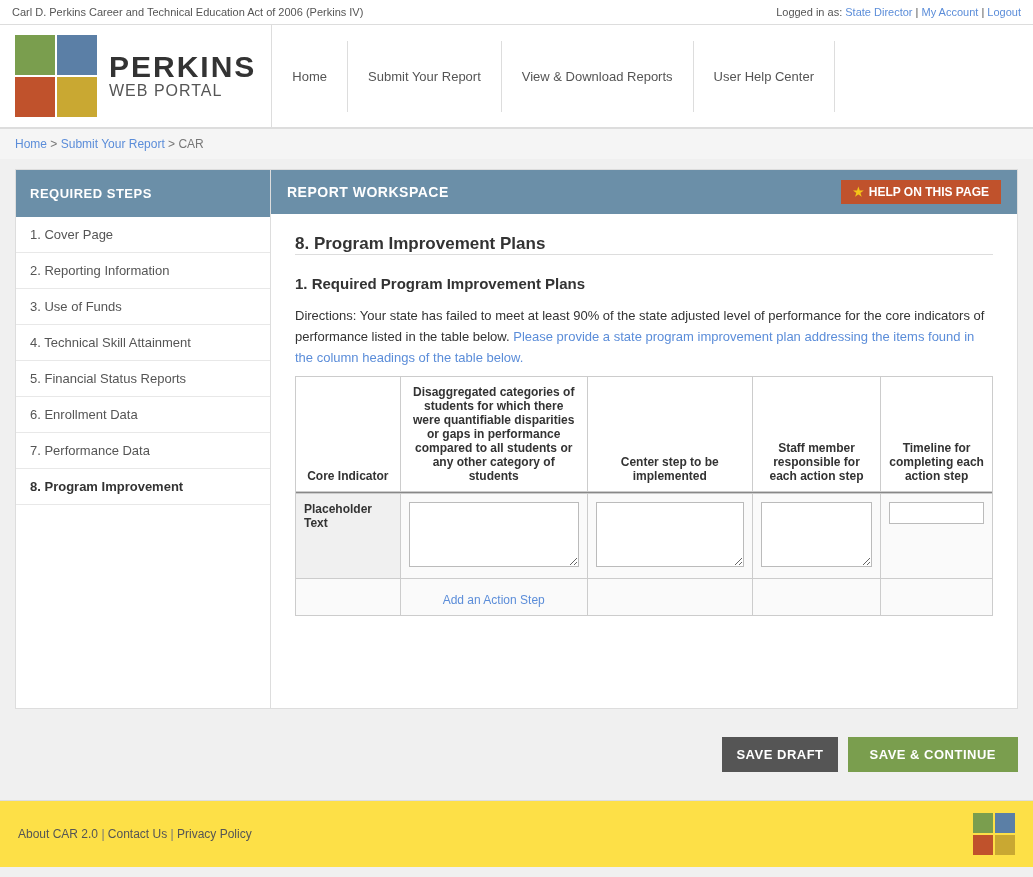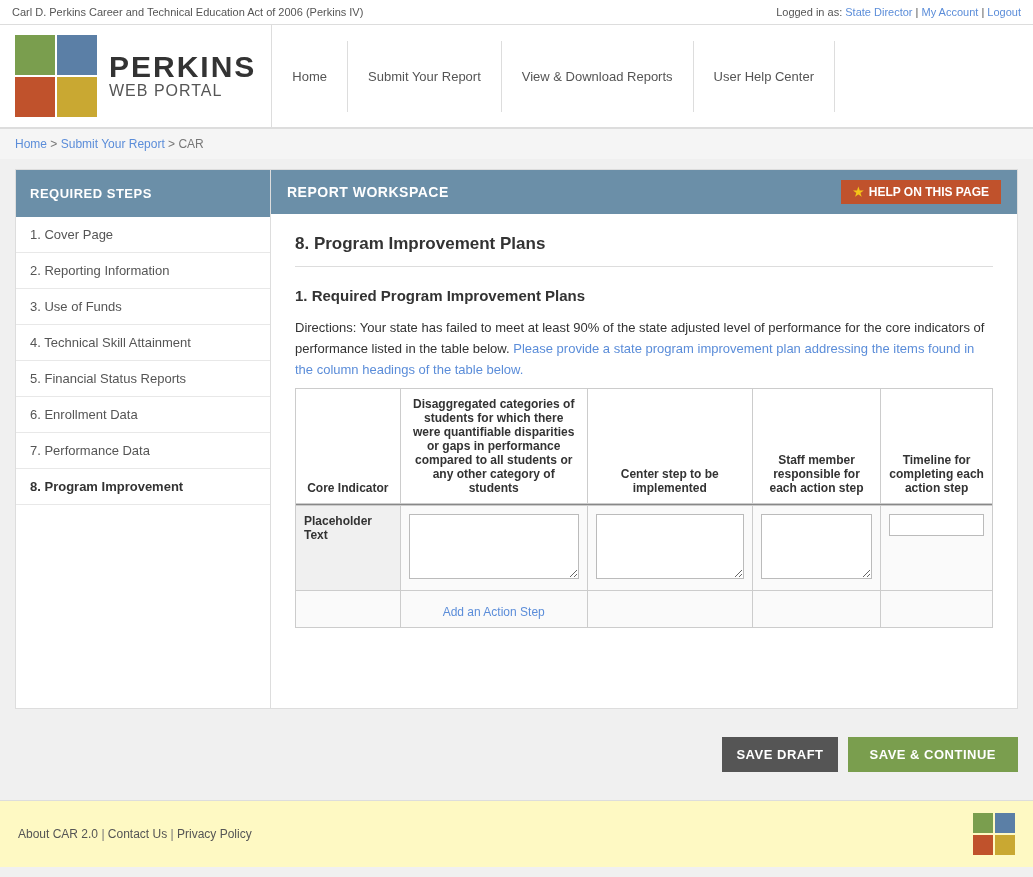--- a/index.html
+++ b/index.html
@@ -63,21 +63,21 @@
     input.timeline-input { width: 100%; border: 1px solid #bbb; font-size: 12px; padding: 3px; font-family: Arial, sans-serif; }
     .add-action-link { color: #5b8dd9; font-size: 12px; cursor: pointer; text-decoration: none; display: block; padding-top: 6px; }
     .add-action-cell { text-align: center; border-top: none; }
 
     
     .button-row { display: flex; justify-content: flex-end; gap: 10px; padding: 18px 15px; }
     .btn-save-draft { background: #555; color: #fff; font-weight: bold; font-size: 13px; padding: 10px 14px; border: none; cursor: pointer; letter-spacing: 0.5px; }
     .btn-save-continue { background: #7a9e4e; color: #fff; font-weight: bold; font-size: 13px; padding: 10px 22px; border: none; cursor: pointer; letter-spacing: 0.5px; }
 
     
-    .footer { display: flex; justify-content: space-between; align-items: center; padding: 12px 18px; font-size: 12px; color: #777; background: #fef9c3; border-top: 1px solid #ddd; margin-top: 10px; }
+    .footer { display: flex; justify-content: space-between; align-items: center; padding: 12px 18px; font-size: 12px; color: #777; background: #fde047; border-top: 1px solid #ddd; margin-top: 10px; }
     .footer a { color: #555; text-decoration: none; }
     .footer-tiles { display: grid; grid-template-columns: 20px 20px; grid-template-rows: 20px 20px; gap: 2px; }
     .footer-tile { width: 20px; height: 20px; }
 
     .divider-row td { padding: 0 !important; height: 2px; background: #888; }
   </style>
 </head>
 <body>
 
 <div class="top-bar">
@@ -138,21 +138,21 @@
   <div class="content-area">
     <div class="content-header">
       <span>REPORT WORKSPACE</span>
       <button class="help-btn">
         <span class="star">★</span>
         <span>HELP ON THIS PAGE</span>
       </button>
     </div>
 
     <div class="content-body">
-      <h2 style="font-size:17px; font-weight:bold; margin-bottom:20px; border-bottom:1px solid #ddd; padding-bottom:12px;">8. Program Improvement Plans</h2>
+      <h2 style="font-size:17px; font-weight:bold; margin-bottom:20px; border-bottom:1px solid #ddd; padding-bottom:0;">8. Program Improvement Plans</h2>
 
       <div class="section-title">1. Required Program Improvement Plans</div>
 
       <div class="directions">
         Directions: Your state has failed to meet at least 90% of the state adjusted level of performance for the core indicators of performance listed in the table below. <span style="color:#5b8dd9;">Please provide a state program improvement plan addressing the items found in the column headings of the table below.</span>
       </div>
 
       <table class="improvement-table">
         <thead>
           <tr>

